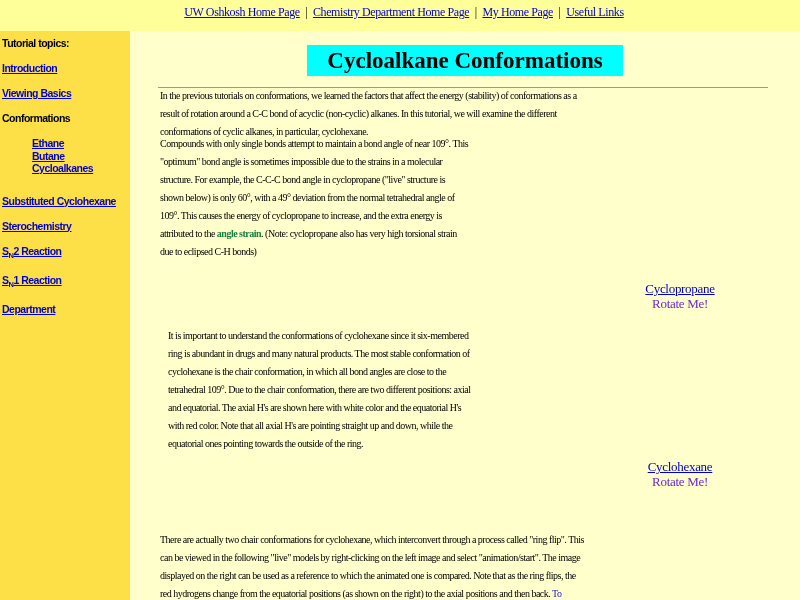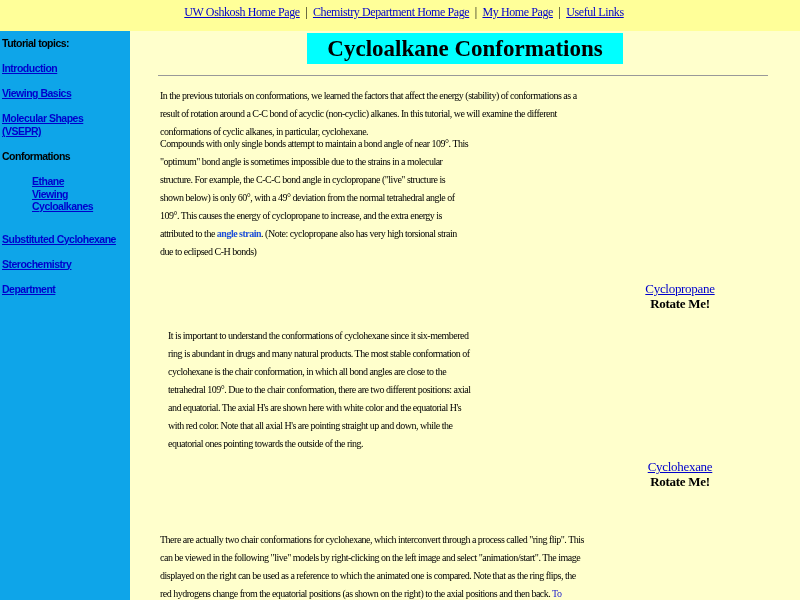--- a/index.html
+++ b/index.html
@@ -9,77 +9,77 @@
     font-family:"Liberation Serif",serif;
   }
   a{color:#0000CC;text-decoration:underline;cursor:pointer;}
   
   .topbar{position:absolute;top:0;left:4px;width:800px;height:31px;background:#FFFF99;}
   .nav{text-align:center;padding-top:5px;font-size:12px;letter-spacing:-0.4px;white-space:nowrap;}
   .nav-sep{color:#000000;padding:0 3px;}
   
   .sidebar{
     position:absolute;top:31px;left:0;width:130px;bottom:0;
-    background:#0ea5e9;box-sizing:border-box;padding:6px 0 0 2px;
+    background:#fde047;box-sizing:border-box;padding:6px 0 0 2px;
     font-family:"Liberation Sans",sans-serif;font-weight:bold;
     font-size:10.5px;letter-spacing:-0.5px;
   }
   .sb-heading{color:#000;line-height:13px;margin-bottom:12px;}
   .sb-item{line-height:13px;margin-bottom:12px;white-space:pre;}
   .sb-head{color:#000;}
   .sb-group{margin-bottom:20px;padding-left:30px;line-height:12.5px;}
   .sb-group a{display:block;}
   .sidebar sub{font-size:7.5px;}
   
   .content{position:absolute;left:130px;top:31px;width:670px;height:569px;background:#FFFFCC;}
-  .title-wrap{text-align:center;padding-top:2px;}
+  .title-wrap{text-align:center;padding-top:14px;}
   h1.title{
     display:inline-block;margin:0;background:#00FFFF;color:#000;
     font-size:23px;line-height:25px;font-weight:bold;padding:3px 20px;
     font-family:"Liberation Serif",serif;
   }
   .hr{margin:11px 32px 0 28px;border-top:1px solid #999;height:0;}
   .para{
     position:absolute;color:#000;
     font-size:10px;line-height:18px;letter-spacing:-0.5px;
     white-space:pre-line;
   }
   .para-intro{top:56px;left:30px;width:630px;}
   .para-angle-strain{top:104px;left:30px;width:470px;}
   .para-cyclohexane-chair{top:296px;left:38px;width:470px;}
   .para-ring-flip{top:500px;left:30px;width:632px;}
-  .seg-accent{color:#1d4ed8;font-weight:bold;}
+  .seg-accent{color:#15803d;font-weight:bold;}
   .seg-note{color:#2222CC;}
   .caption{position:absolute;width:150px;text-align:center;font-size:13px;line-height:14.5px;letter-spacing:-0.3px;}
   .caption-cyclopropane{top:251px;left:475px;}
   .caption-cyclohexane{top:429px;left:475px;}
-  .rotate{color:#000000;font-weight:bold;}
+  .rotate{color:#6d28d9;font-weight:normal;}
 </style>
 </head>
 <body>
 
 <div class="topbar">
   <div class="nav" id="nav"><a class="nav-link">UW Oshkosh Home Page</a><span class="nav-sep"> | </span><a class="nav-link">Chemistry Department Home Page</a><span class="nav-sep"> | </span><a class="nav-link">My Home Page</a><span class="nav-sep"> | </span><a class="nav-link">Useful Links</a></div>
 </div>
 
 <div class="sidebar">
   <div class="sb-heading">Tutorial topics:</div>
   <div id="sb-items">
       <div class="sb-item"><a>Introduction</a></div>
       <div class="sb-item"><a>Viewing Basics</a></div>
-      <div class="sb-item"><a>Molecular Shapes
-(VSEPR)</a></div>
       <div class="sb-item sb-head">Conformations</div>
       <div class="sb-group">
         <a>Ethane</a>
-        <a>Viewing</a>
+        <a>Butane</a>
         <a>Cycloalkanes</a>
       </div>
       <div class="sb-item"><a>Substituted Cyclohexane</a></div>
       <div class="sb-item"><a>Sterochemistry</a></div>
+      <div class="sb-item"><a>S<sub>N</sub>2 Reaction</a></div>
+      <div class="sb-item"><a>S<sub>N</sub>1 Reaction</a></div>
       <div class="sb-item"><a>Department</a></div>
     </div>
 </div>
 
 <div class="content">
   <div class="title-wrap">
     <h1 class="title">Cycloalkane Conformations</h1>
   </div>
   <div class="hr"></div>
   <div id="paras">

